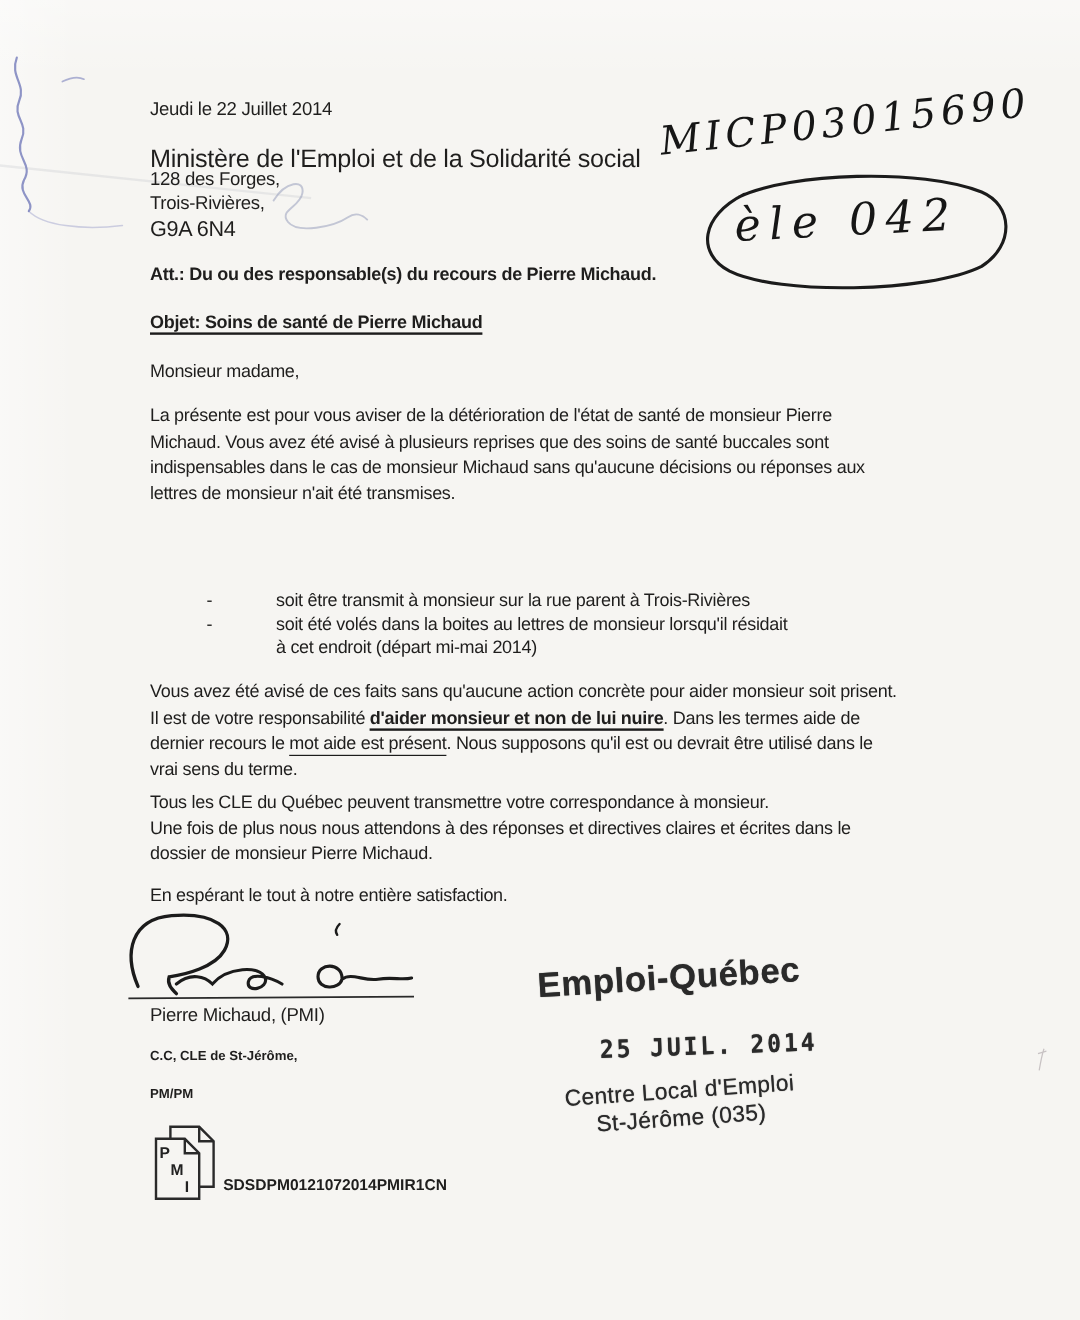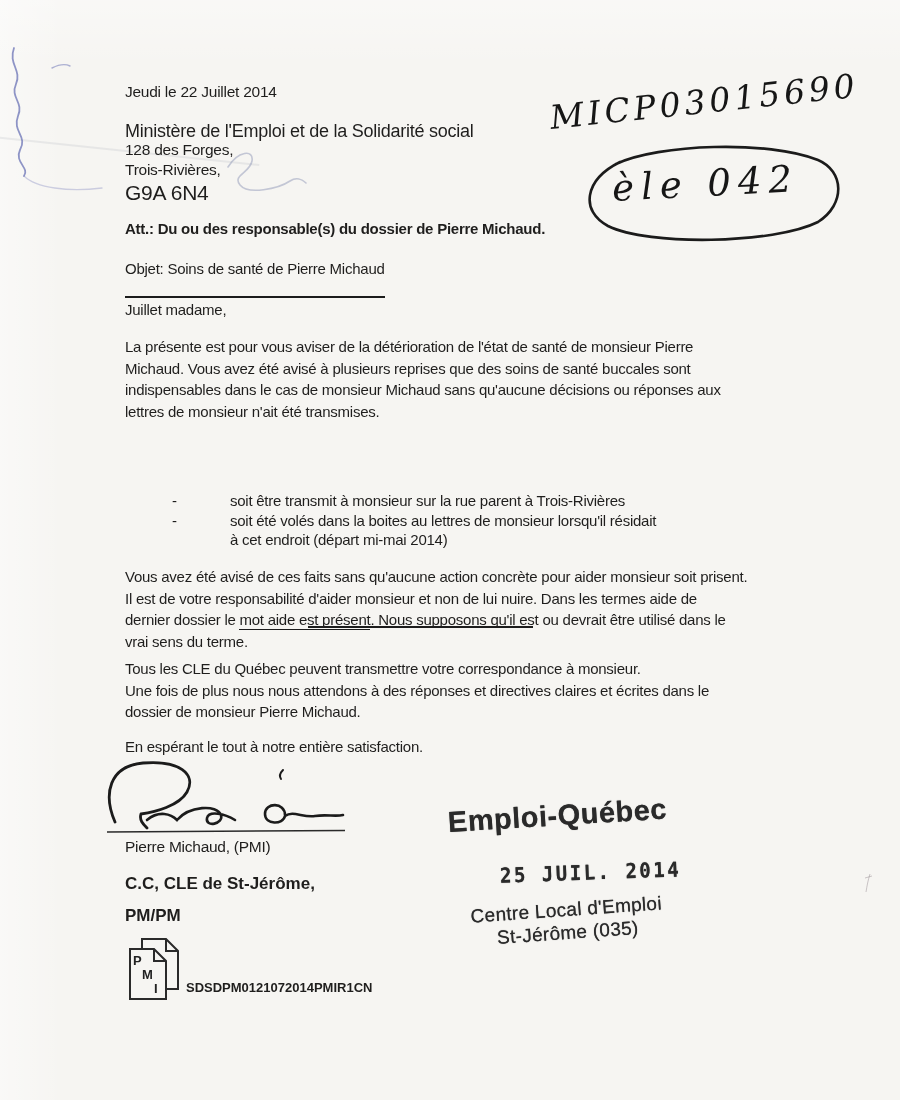--- a/index.html
+++ b/index.html
@@ -14,22 +14,22 @@
       linear-gradient(180deg, rgba(255,255,255,.35) 0%, rgba(255,255,255,0) 6%),
       linear-gradient(90deg, rgba(255,255,255,.4) 0%, rgba(255,255,255,0) 7%),
       #f6f5f2;
     color: #1f1e1d;
   }
   .abs { position: absolute; white-space: nowrap; }
   .line { position: absolute; left: 125px; white-space: nowrap;
           font-size: 15px; letter-spacing: -0.25px; color: #1f1e1d; }
   .b { font-weight: 700; }
   .u  { border-bottom: 1.6px solid #1c1c1c; padding-bottom: 1px; }
-  .bu { font-weight: 400; border-bottom: 2px solid #1c1c1c; padding-bottom: 19px; }
-  .small-b { font-size: 17px; font-weight: 700; letter-spacing: 0; }
+  .bu { font-weight: 700; border-bottom: 2px solid #1c1c1c; padding-bottom: 0; }
+  .small-b { font-size: 11px; font-weight: 700; letter-spacing: 0; }
 
   .handwriting {
     font-family: "DejaVu Serif", serif; font-style: italic;
     color: #161616;
   }
   .hw-number {
     left: 552px; top: 98px; font-size: 33px; letter-spacing: 4px;
     transform: rotate(-6deg); transform-origin: left bottom;
   }
   .hw-circled {
@@ -71,50 +71,50 @@
     <path d="M 24,136 C 36,148 68,152 102,148" fill="none" stroke="#7b82bd" stroke-width="1.3" stroke-linecap="round" opacity="0.35"></path>
     <path d="M 52,28 C 60,24 66,24 70,26" fill="none" stroke="#7b82bd" stroke-width="1.4" stroke-linecap="round" opacity="0.6"></path>
   </svg>
 
   <svg style="left:220px; top:145px" width="95" height="55" viewBox="0 0 95 55">
     <path d="M 8,22 C 18,6 34,4 32,16 C 30,28 12,30 20,40 C 28,50 58,44 70,36 C 76,32 82,34 86,38" fill="none" stroke="#8f97b8" stroke-width="1.6" stroke-linecap="round" opacity="0.5"></path>
   </svg>
 
   <div class="line" style="top:83px; font-size:15.5px">Jeudi le 22 Juillet 2014</div>
 
-  <div class="line" style="top:121px; font-size:18px">Ministère de l'Emploi et de la Solidarité social</div>
+  <div class="line" style="top:121px; font-size:21px">Ministère de l'Emploi et de la Solidarité social</div>
   <div class="line" style="top:141px; font-size:15.5px">128 des Forges,</div>
   <div class="line" style="top:161px; font-size:15.5px">Trois-Rivières,</div>
-  <div class="line" style="top:181px; font-size:21px">G9A 6N4</div>
+  <div class="line" style="top:181px; font-size:18px">G9A 6N4</div>
 
   <div class="abs handwriting hw-number">MICP03015690</div>
   <svg style="left:578px; top:142px" width="270" height="102" viewBox="0 0 270 102">
     <path d="M 38,22 C 80,2 190,-2 240,18 C 266,29 268,62 240,80 C 196,102 70,104 30,84 C 2,69 6,38 42,20" fill="none" stroke="#1b1b1b" stroke-width="2.6" stroke-linecap="round"></path>
   </svg>
   <div class="abs handwriting hw-circled">èle 042</div>
 
-  <div class="line b" style="top:220px">Att.: Du ou des responsable(s) du dossier de Pierre Michaud.</div>
+  <div class="line b" style="top:220px">Att.: Du ou des responsable(s) du recours de Pierre Michaud.</div>
   <div class="line" style="top:260px"><span class="bu">Objet: Soins de santé de Pierre Michaud</span></div>
-  <div class="line" style="top:301px">Juillet madame,</div>
+  <div class="line" style="top:301px">Monsieur madame,</div>
 
   <div class="line" style="top:338px">La présente est pour vous aviser de la détérioration de l'état de santé de monsieur Pierre</div>
   <div class="line" style="top:381px">indispensables dans le cas de monsieur Michaud sans qu'aucune décisions ou réponses aux</div>
   <div class="line" style="top:359.5px">Michaud. Vous avez été avisé à plusieurs reprises que des soins de santé buccales sont</div>
   <div class="line" style="top:402.5px">lettres de monsieur n'ait été transmises.</div>
 
 
   <div class="abs" style="left:172px; top:492px; font-size:15px">-</div>
   <div class="line" style="left:230px; top:492px">soit être transmit à monsieur sur la rue parent à Trois-Rivières</div>
   <div class="abs" style="left:172px; top:511.5px; font-size:15px">-</div>
   <div class="line" style="left:230px; top:511.5px">soit été volés dans la boites au lettres de monsieur lorsqu'il résidait</div>
   <div class="line" style="left:230px; top:531px">à cet endroit (départ mi-mai 2014)</div>
 
   <div class="line" style="top:568px">Vous avez été avisé de ces faits sans qu'aucune action concrète pour aider monsieur soit prisent.</div>
   <div class="line" style="top:589.5px"><span>Il est de votre responsabilité </span><span class="bu">d'aider monsieur et non de lui nuire</span><span>. Dans les termes aide de</span></div>
-  <div class="line" style="top:611px"><span>dernier dossier le </span><span class="u">mot aide est présent</span><span>. Nous supposons qu'il est ou devrait être utilisé dans le</span></div>
+  <div class="line" style="top:611px"><span>dernier recours le </span><span class="u">mot aide est présent</span><span>. Nous supposons qu'il est ou devrait être utilisé dans le</span></div>
   <div class="line" style="top:632.5px">vrai sens du terme.</div>
 
   <div class="line" style="top:660px">Tous les CLE du Québec peuvent transmettre votre correspondance à monsieur.</div>
   <div class="line" style="top:681.5px">Une fois de plus nous nous attendons à des réponses et directives claires et écrites dans le</div>
   <div class="line" style="top:703px">dossier de monsieur Pierre Michaud.</div>
 
   <div class="line" style="top:738px">En espérant le tout à notre entière satisfaction.</div>
 
   <svg style="left:95px; top:758px" width="260" height="85" viewBox="0 0 260 85">
     <path d="M 20,64 C 8,36 14,8 48,5 C 84,2 102,16 92,34 C 84,48 60,54 46,56 C 44,62 48,66 52,70" fill="none" stroke="#1b1b1b" stroke-width="2.8" stroke-linecap="round"></path>

